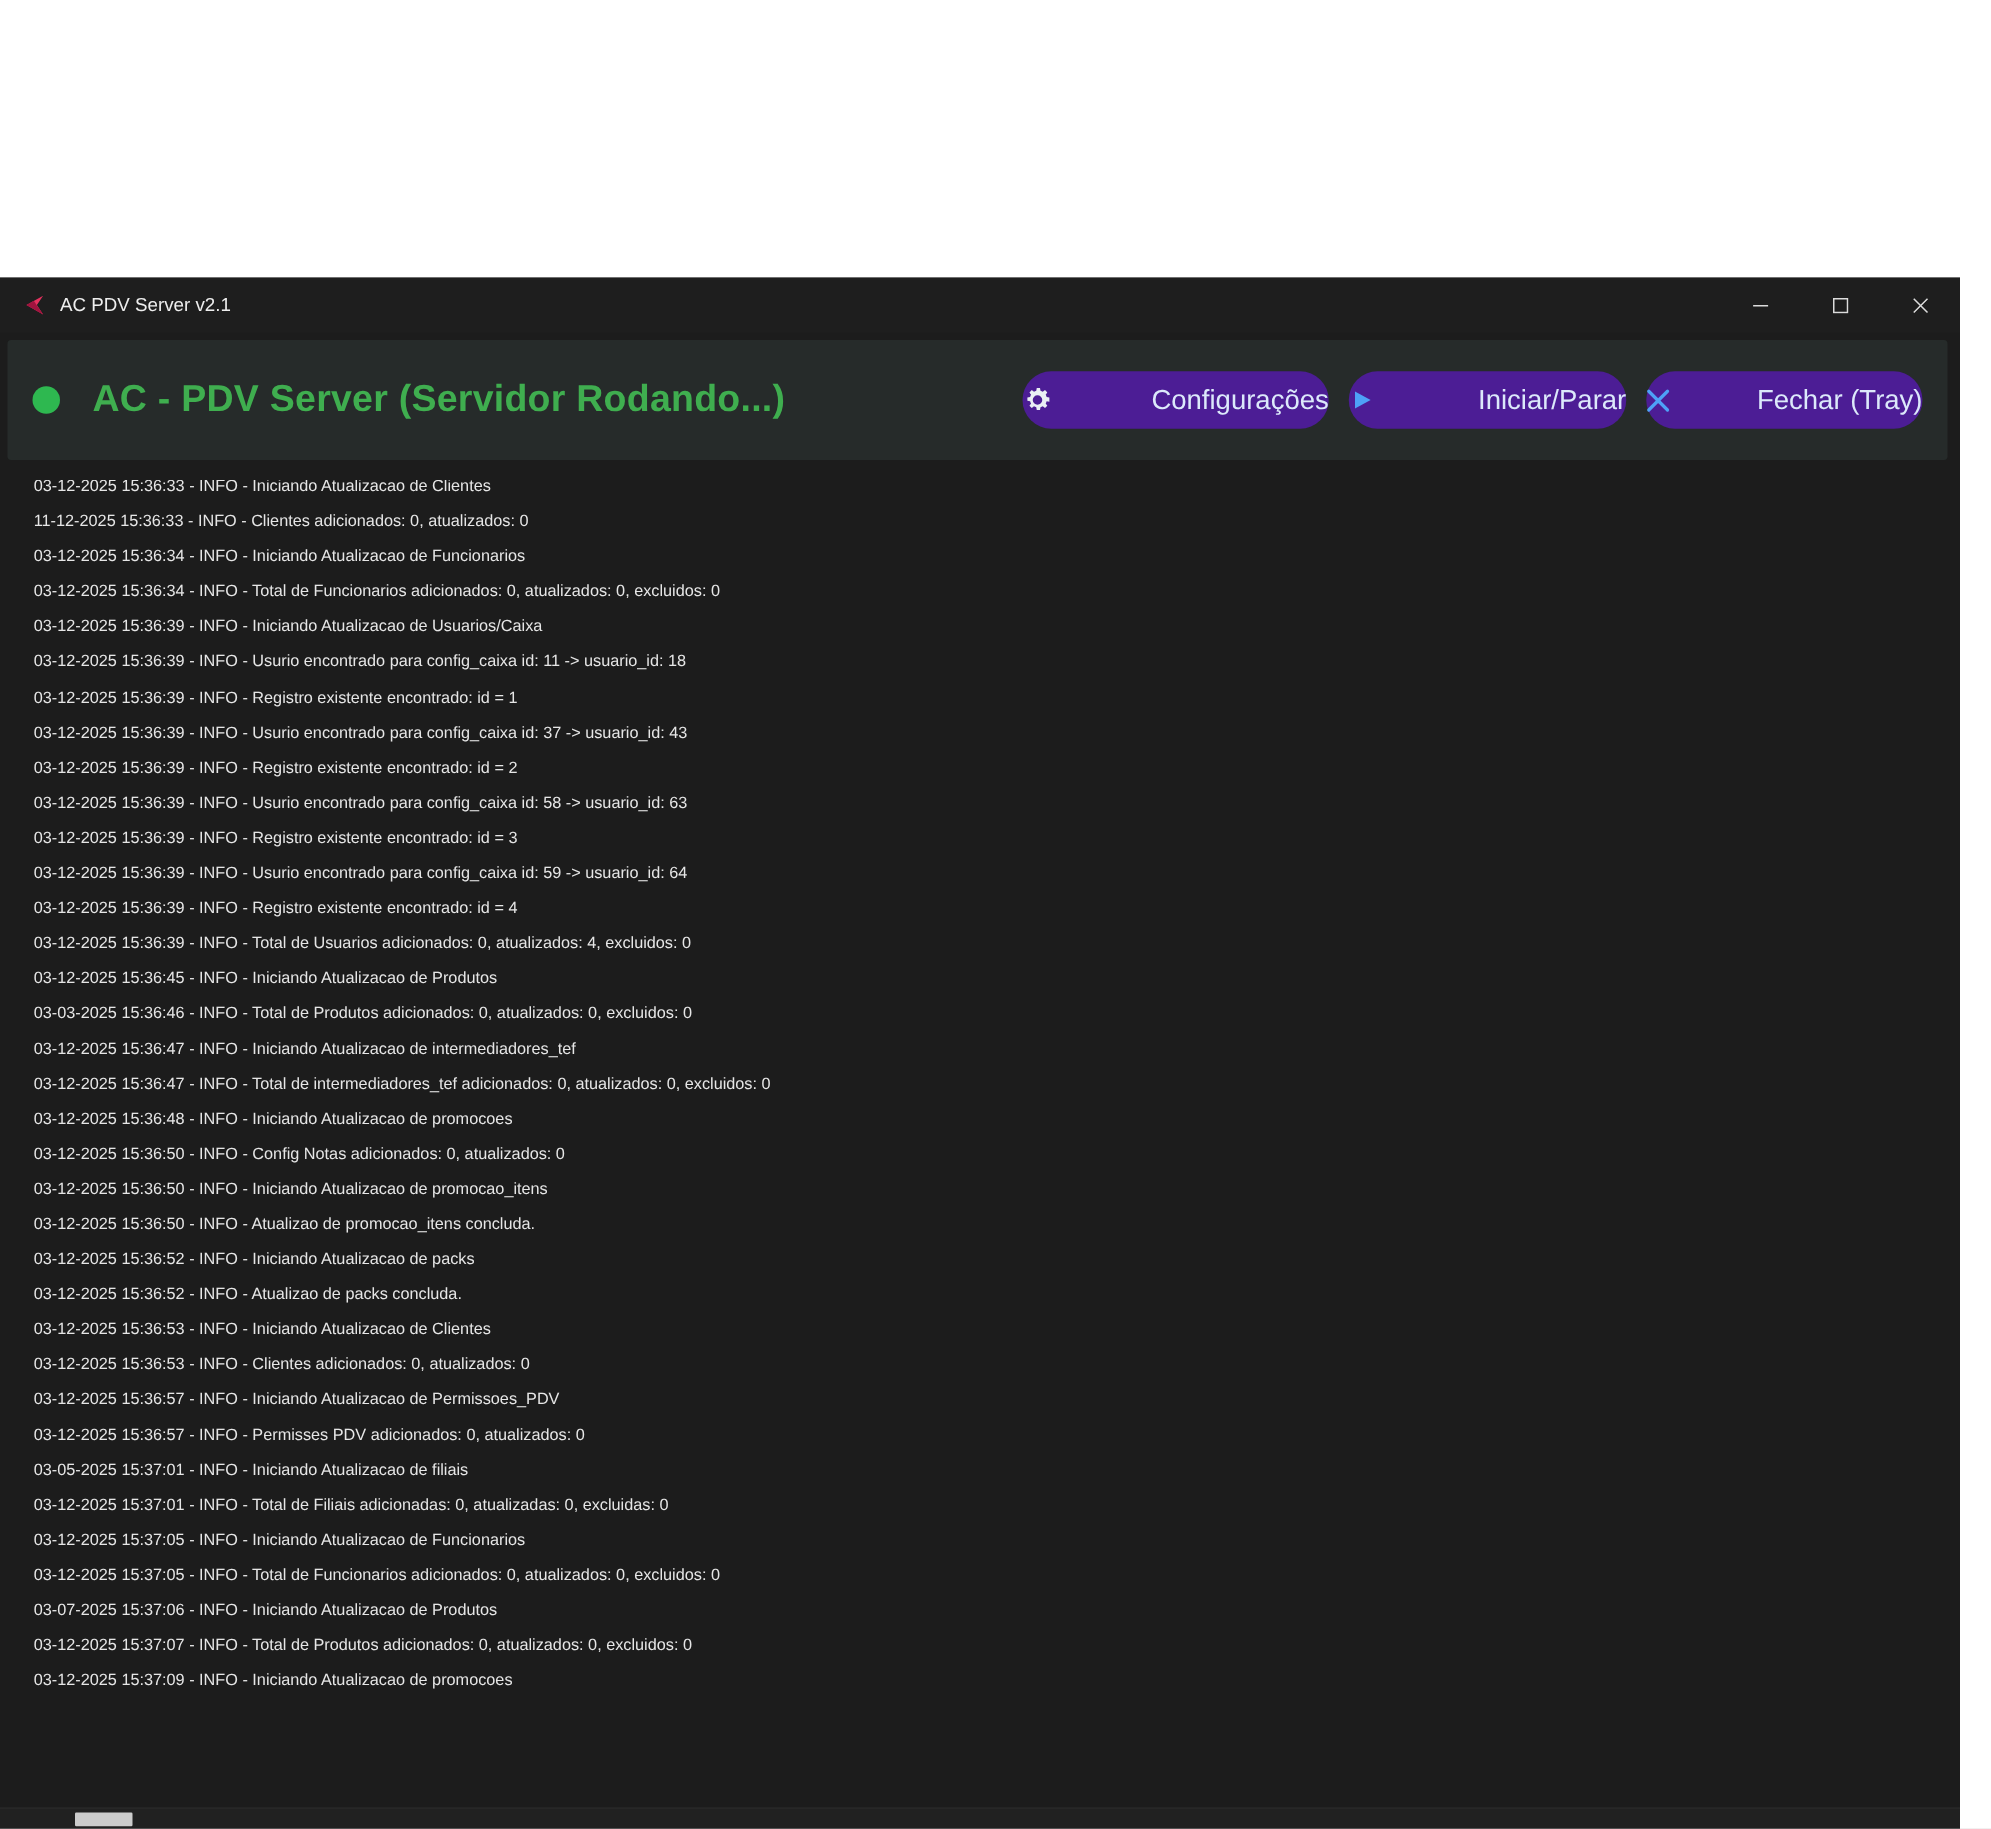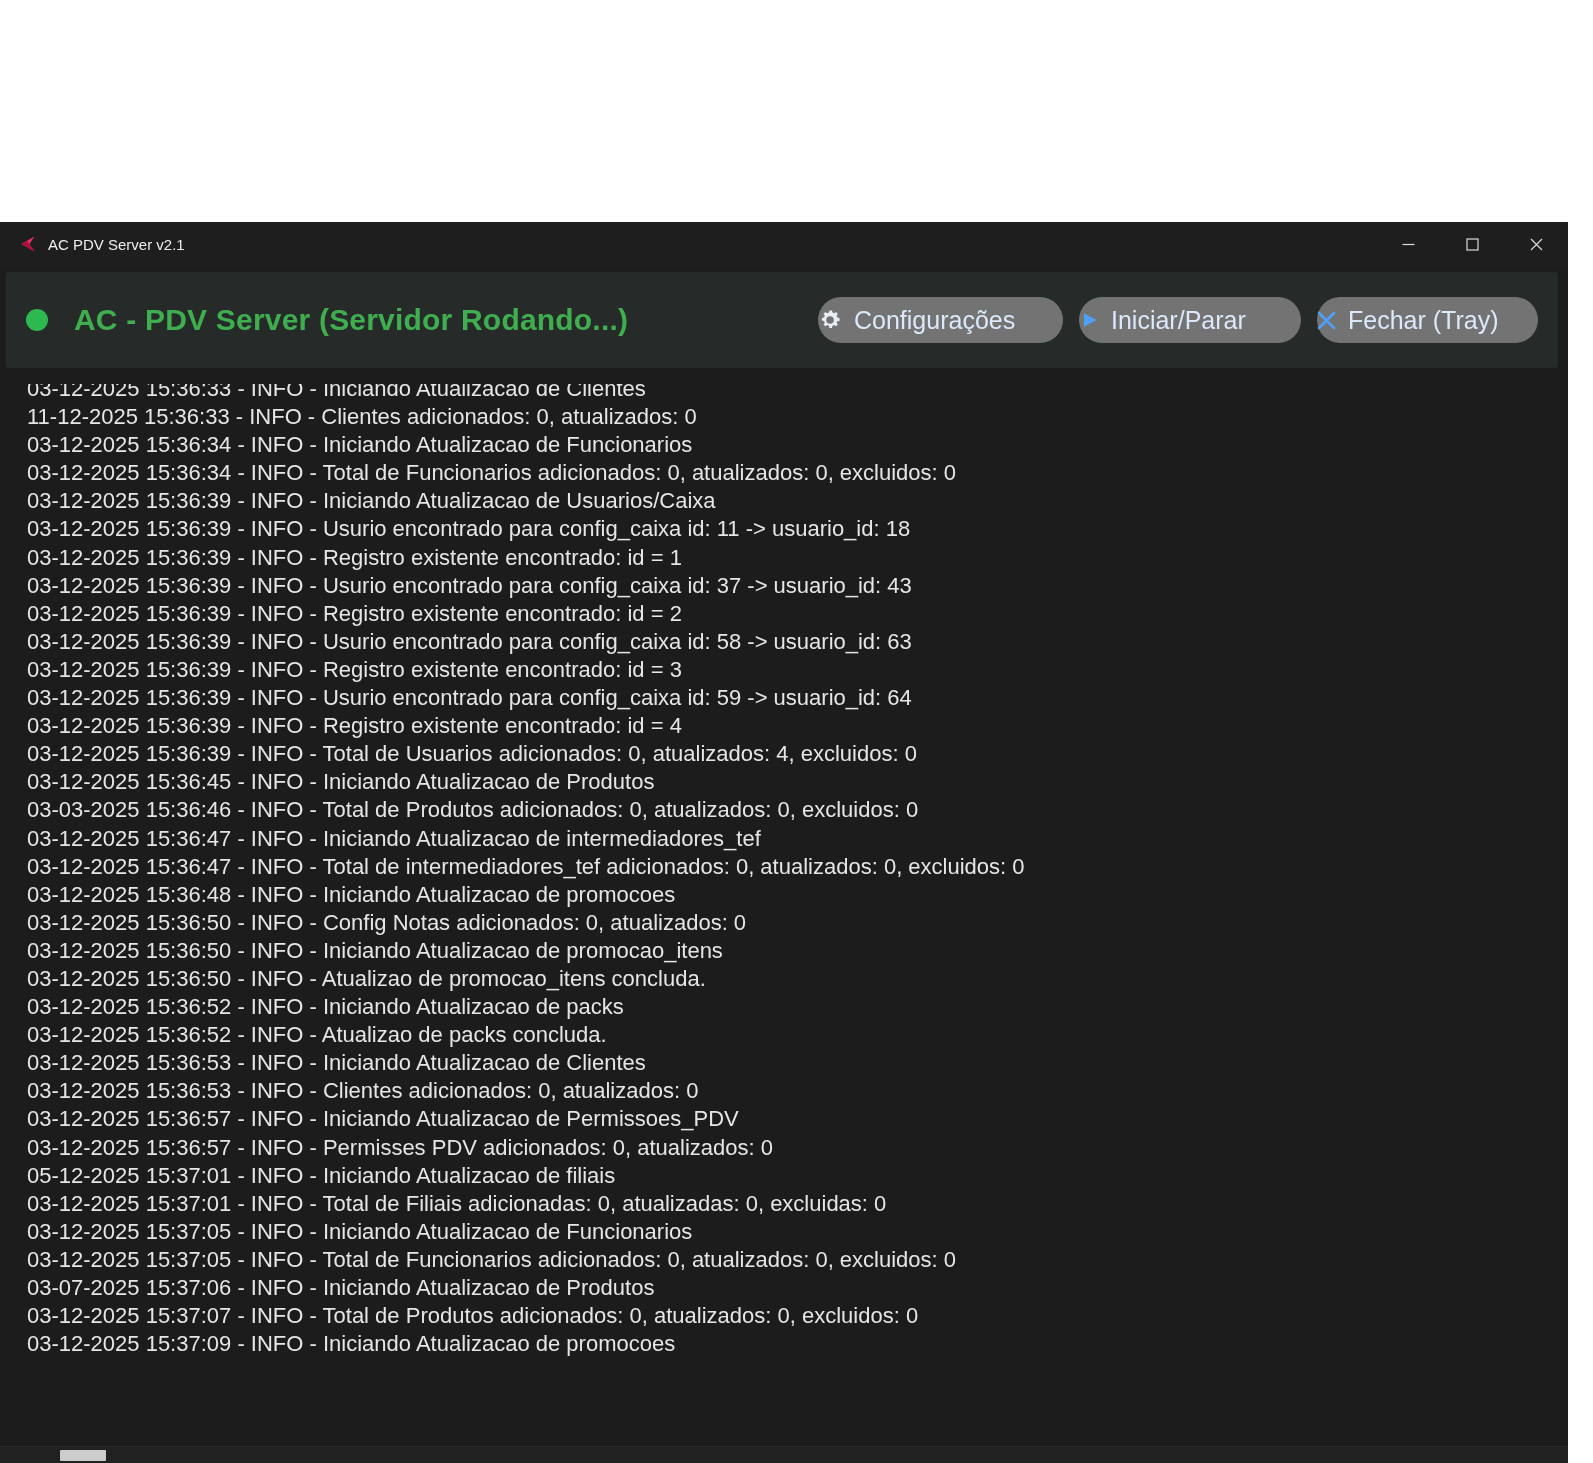--- a/index.html
+++ b/index.html
@@ -50,41 +50,41 @@
     flex:0 0 auto;
   }
   .header-title {
     color:#3fae4f; font-weight:bold; font-size:30px;
     margin-left:26px; letter-spacing:.2px;
     white-space:nowrap;
   }
   .header-buttons { margin-left:auto; display:flex; gap:16px; }
   .hdr-btn {
     height:46px; border-radius:23px;
-    background:#737373; border:none; cursor:pointer;
-    color:#dce9fb; font-size:25px; font-family:inherit;
-    display:flex; align-items:center; justify-content:flex-start; gap:12px;
+    background:#4c1d95; border:none; cursor:pointer;
+    color:#dce9fb; font-size:22px; font-family:inherit;
+    display:flex; align-items:center; justify-content:space-between; gap:12px;
     white-space:nowrap;
   }
   .btn-settings  { width:245px; }
   .btn-startstop { width:222px; }
   .btn-closetray { width:221px; }
   .hdr-btn .ico { display:flex; align-items:center; justify-content:center; }
 
   
   .log-wrap {
     flex:1 1 auto;
     margin-top:16px;
     overflow:hidden;
     padding-left:27px;
   }
   .log-content { margin-top:-9px; }
   .log-line {
     color:#e6e6e6;
-    font-size:22px;
+    font-size:13px;
     line-height:28.1px;
     white-space:pre;
   }
 
   
   .h-scrollbar {
     flex:0 0 17px;
     background:#212121;
     position:relative;
     border-top:1px solid #2a2a2a;
@@ -182,21 +182,21 @@
         <div class="log-line">03-12-2025 15:36:48 - INFO - Iniciando Atualizacao de promocoes</div>
         <div class="log-line">03-12-2025 15:36:50 - INFO - Config Notas adicionados: 0, atualizados: 0</div>
         <div class="log-line">03-12-2025 15:36:50 - INFO - Iniciando Atualizacao de promocao_itens</div>
         <div class="log-line">03-12-2025 15:36:50 - INFO - Atualizao de promocao_itens concluda.</div>
         <div class="log-line">03-12-2025 15:36:52 - INFO - Iniciando Atualizacao de packs</div>
         <div class="log-line">03-12-2025 15:36:52 - INFO - Atualizao de packs concluda.</div>
         <div class="log-line">03-12-2025 15:36:53 - INFO - Iniciando Atualizacao de Clientes</div>
         <div class="log-line">03-12-2025 15:36:53 - INFO - Clientes adicionados: 0, atualizados: 0</div>
         <div class="log-line">03-12-2025 15:36:57 - INFO - Iniciando Atualizacao de Permissoes_PDV</div>
         <div class="log-line">03-12-2025 15:36:57 - INFO - Permisses PDV adicionados: 0, atualizados: 0</div>
-        <div class="log-line">05-12-2025 15:37:01 - INFO - Iniciando Atualizacao de filiais</div>
+        <div class="log-line">03-05-2025 15:37:01 - INFO - Iniciando Atualizacao de filiais</div>
         <div class="log-line">03-12-2025 15:37:01 - INFO - Total de Filiais adicionadas: 0, atualizadas: 0, excluidas: 0</div>
         <div class="log-line">03-12-2025 15:37:05 - INFO - Iniciando Atualizacao de Funcionarios</div>
         <div class="log-line">03-12-2025 15:37:05 - INFO - Total de Funcionarios adicionados: 0, atualizados: 0, excluidos: 0</div>
         <div class="log-line">03-07-2025 15:37:06 - INFO - Iniciando Atualizacao de Produtos</div>
         <div class="log-line">03-12-2025 15:37:07 - INFO - Total de Produtos adicionados: 0, atualizados: 0, excluidos: 0</div>
         <div class="log-line">03-12-2025 15:37:09 - INFO - Iniciando Atualizacao de promocoes</div>
       </div>
   </div>
 
   <div class="h-scrollbar">

